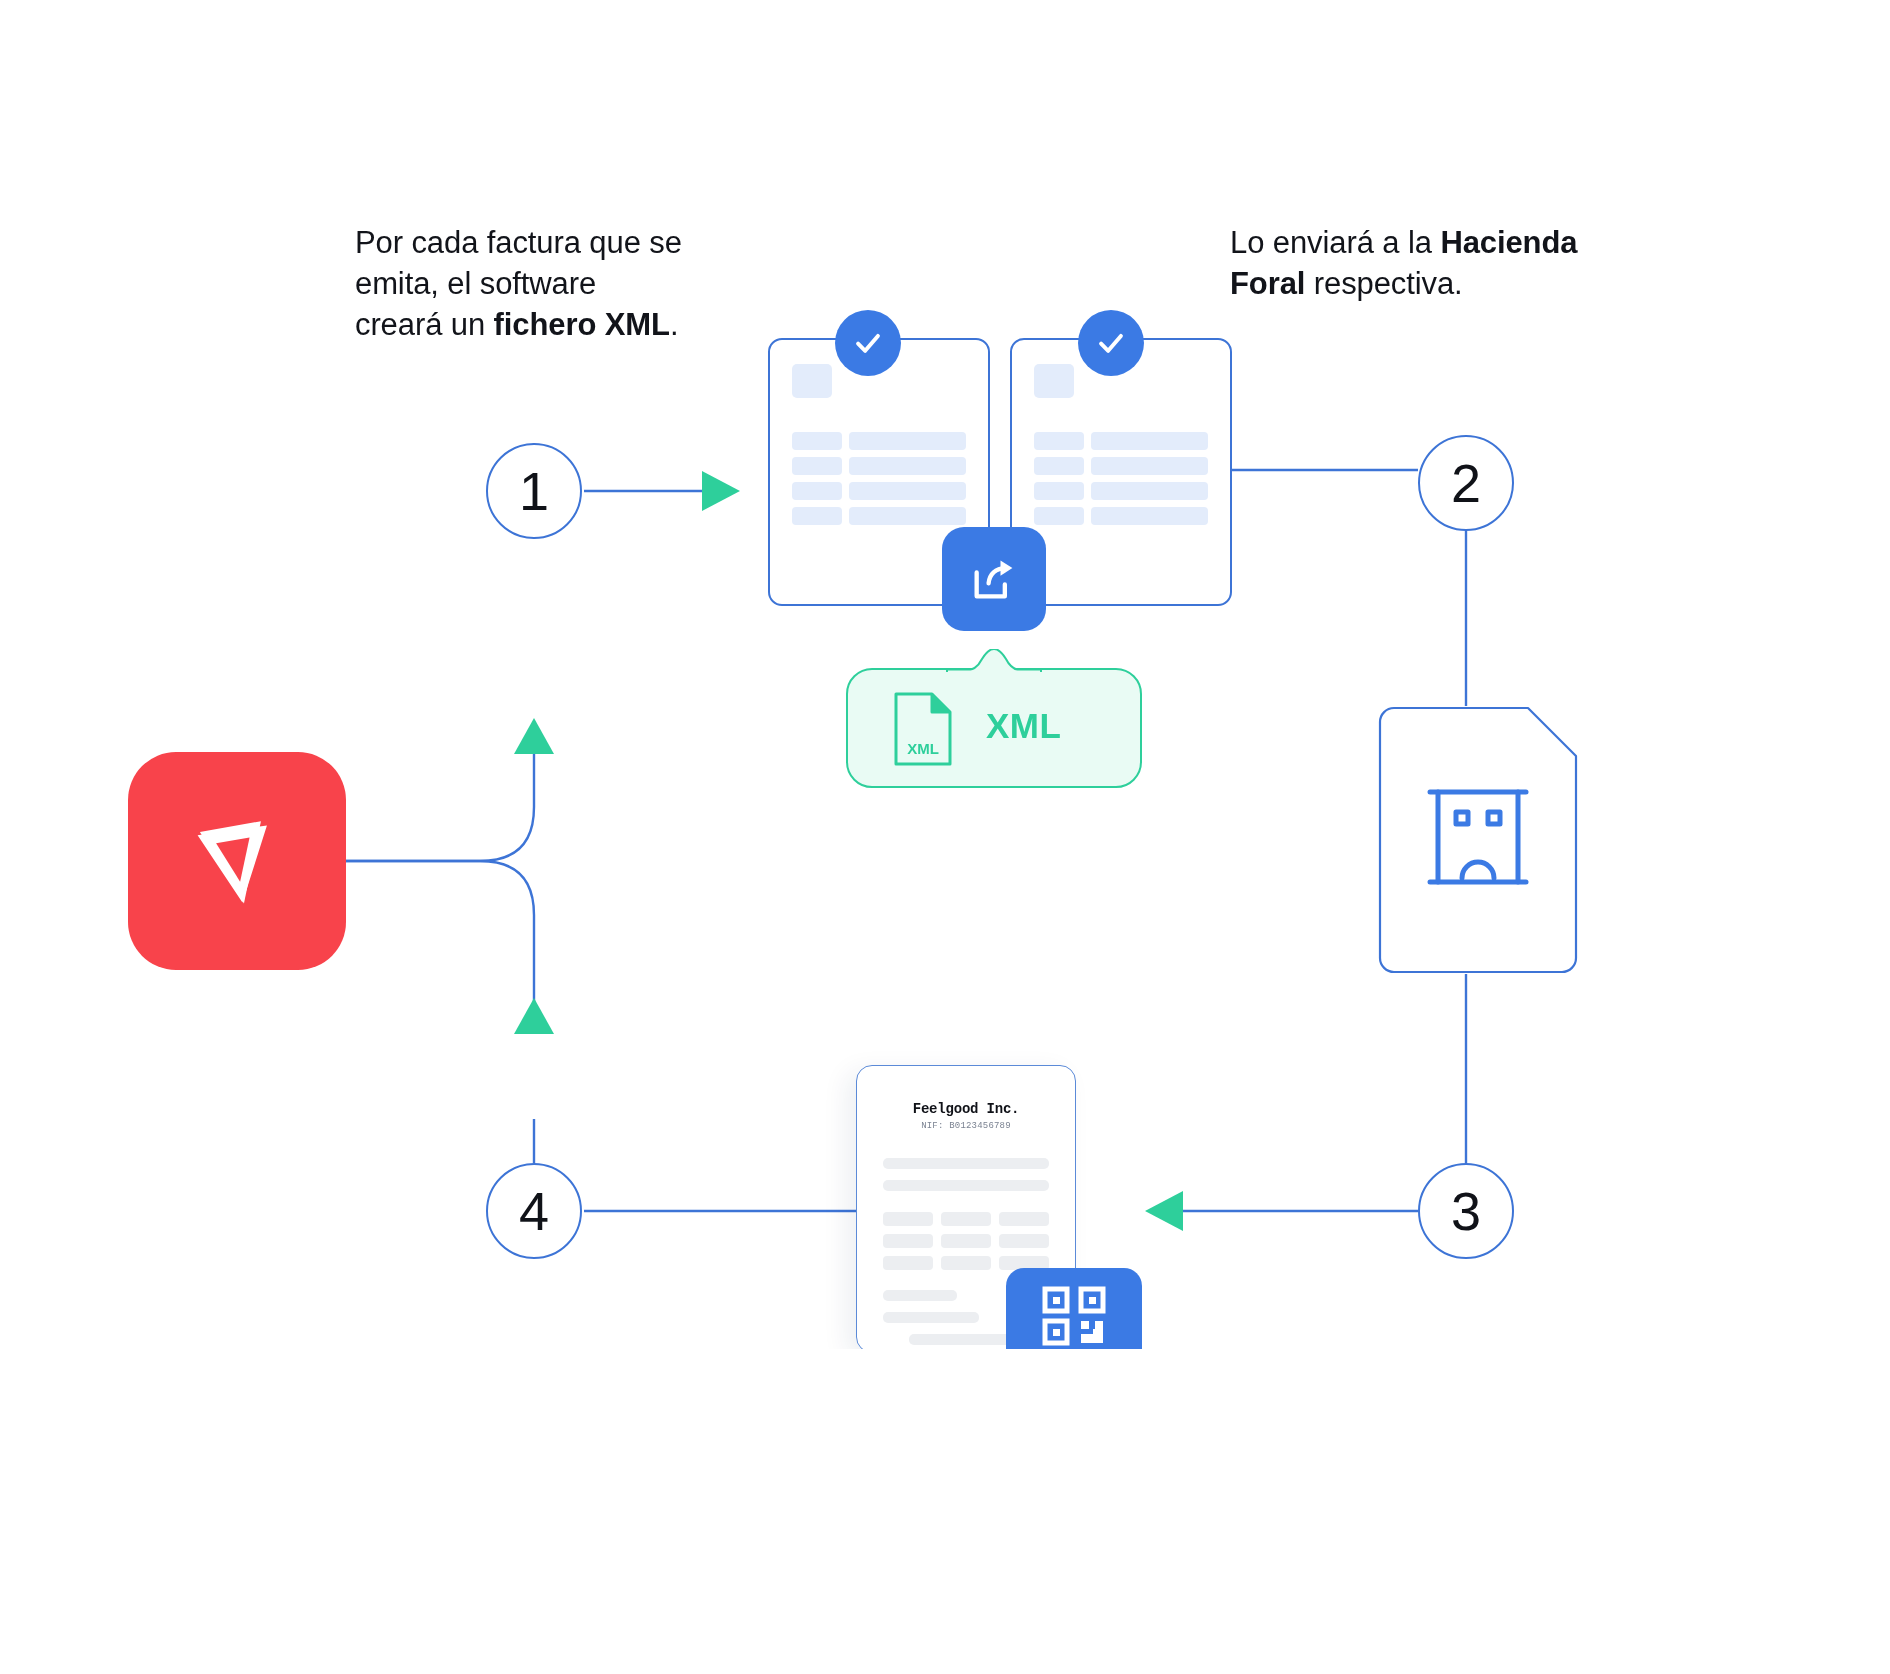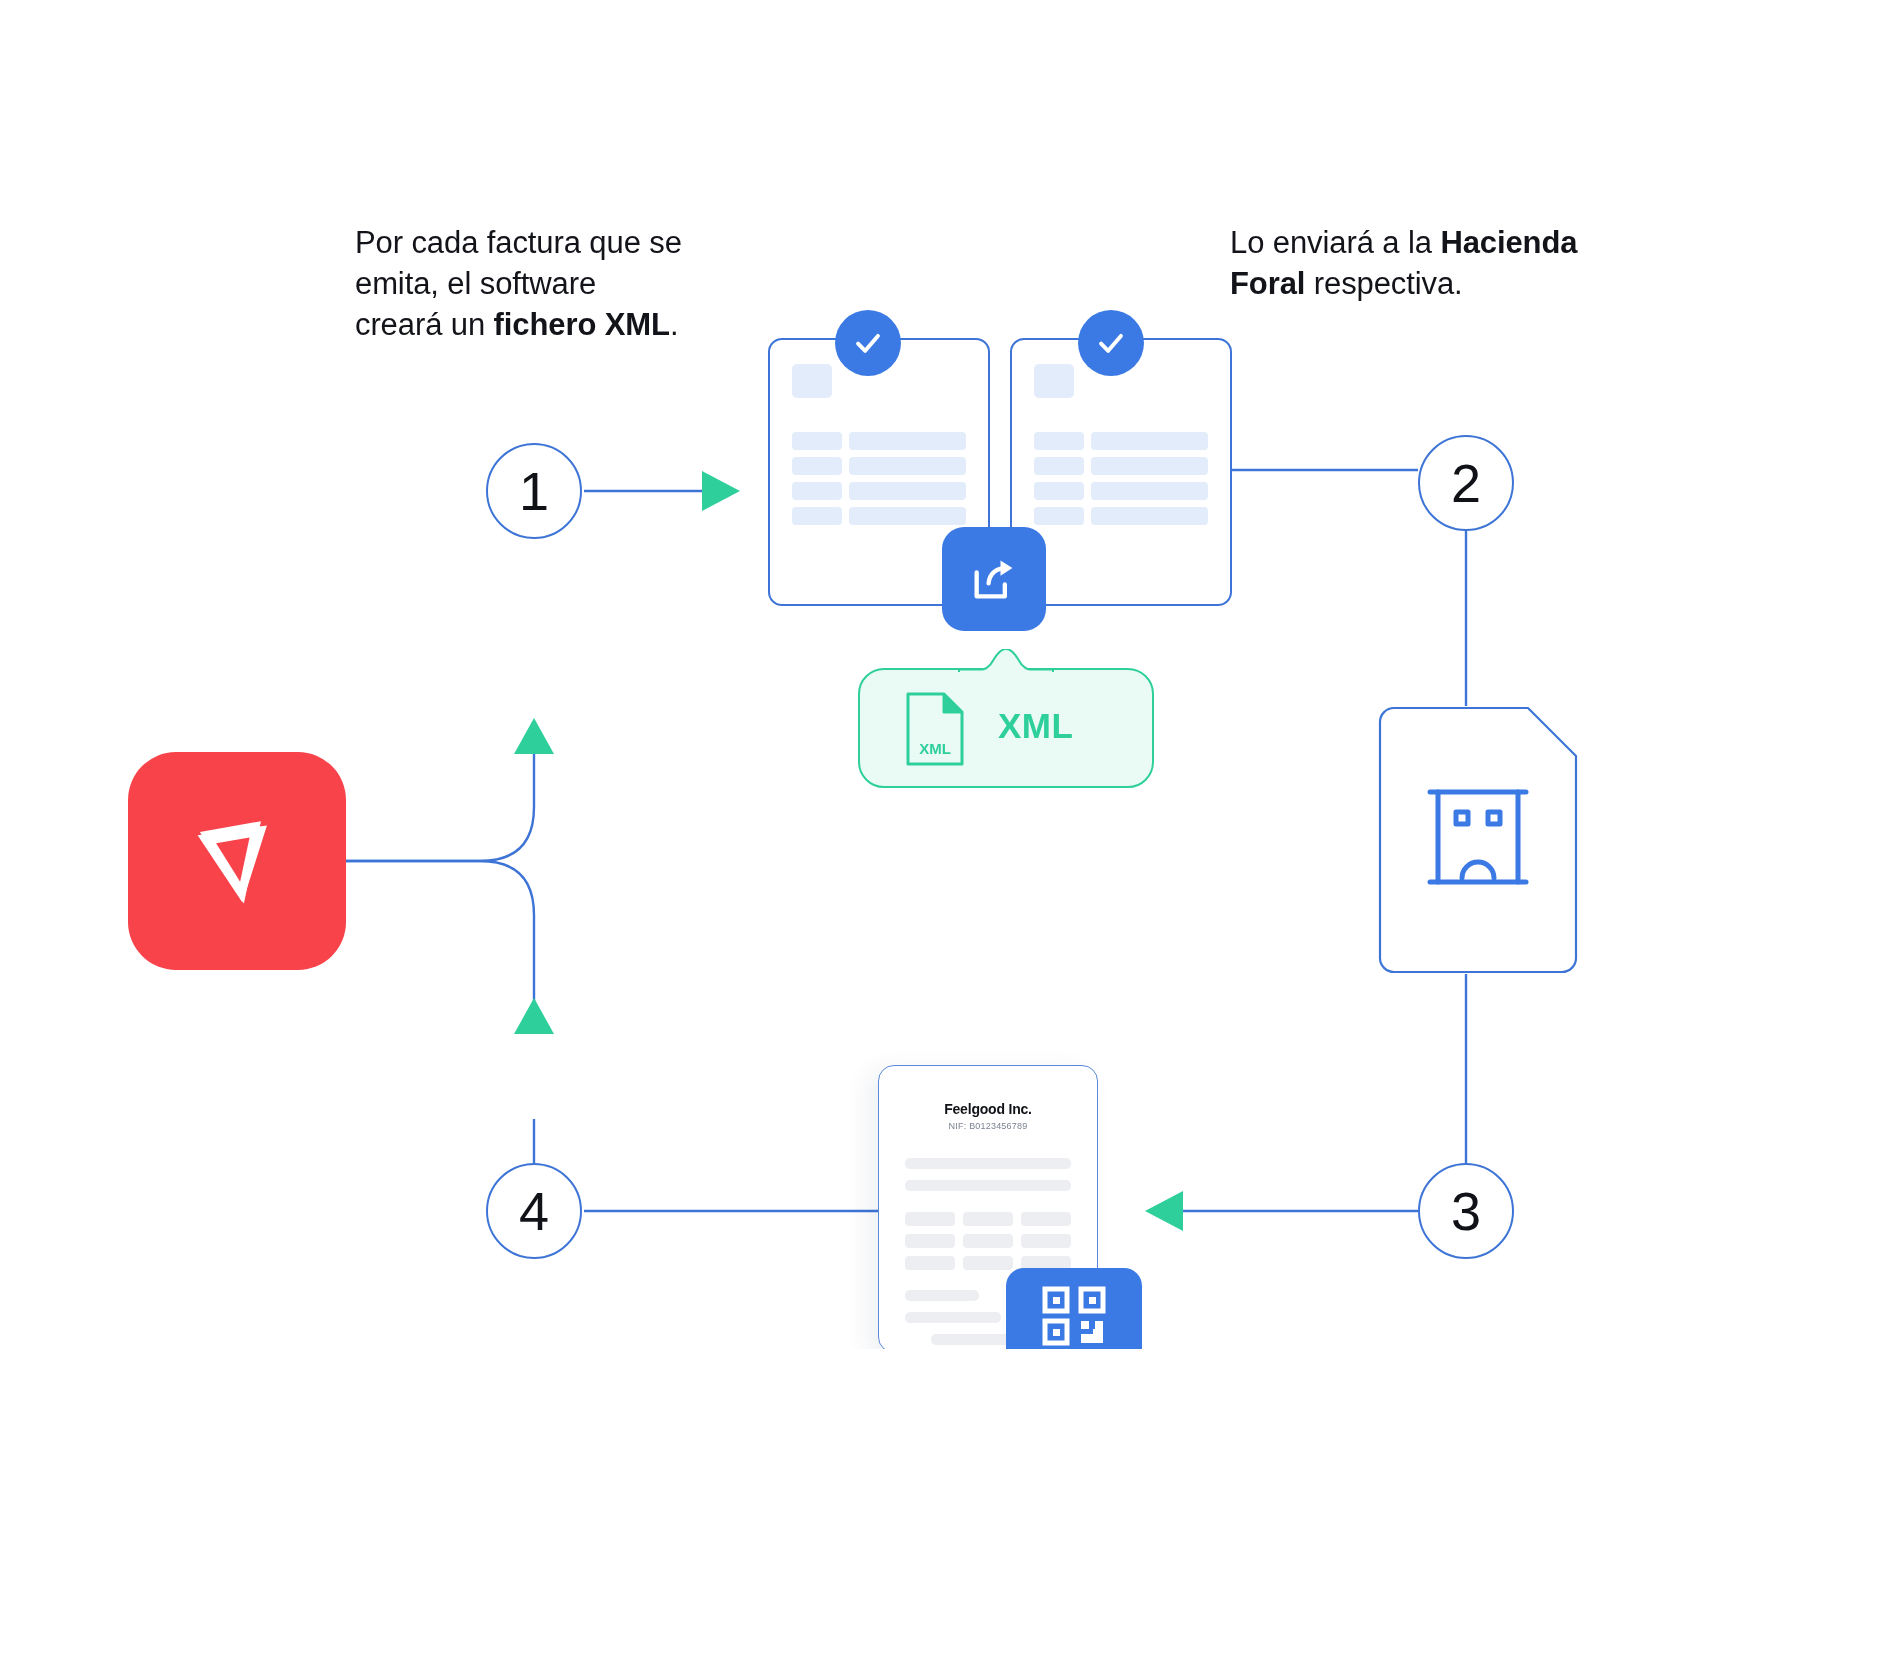--- a/index.html
+++ b/index.html
@@ -121,21 +121,20 @@
     background: #3b7ae4;
     display: flex; align-items: center; justify-content: center;
     z-index: 24;
   }
 
   
   #xml-callout {
     left: 846px; top: 668px;
     width: 296px; height: 120px;
     z-index: 14;
-    margin-left: 12px;
   }
   #xml-callout .bubble {
     position: absolute; inset: 0;
     background: #e9fbf4;
     border: 2px solid #2ecf9b;
     border-radius: 26px;
     box-sizing: border-box;
   }
   #xml-file {
     position: absolute; left: 48px; top: 24px;
@@ -149,27 +148,28 @@
 
   
   #hacienda-card {
     left: 1378px; top: 706px;
     width: 200px; height: 268px;
     z-index: 12;
   }
 
   
   #receipt {
-    left: 878px; top: 1065px;
+    left: 856px; top: 1065px;
     width: 218px; height: 286px;
     background: #ffffff;
     border: 1.5px solid #5b8ad8;
     border-radius: 16px;
     z-index: 16;
     box-shadow: -10px 6px 26px rgba(20,40,90,0.07);
+    font-family: Liberation Mono, monospace;
   }
   #receipt-name {
     position: absolute; left: 0; right: 0; top: 35px;
     text-align: center;
     font-size: 14px; font-weight: 700; color: #101218;
     letter-spacing: -0.2px;
   }
   #receipt-nif {
     position: absolute; left: 0; right: 0; top: 55px;
     text-align: center;

